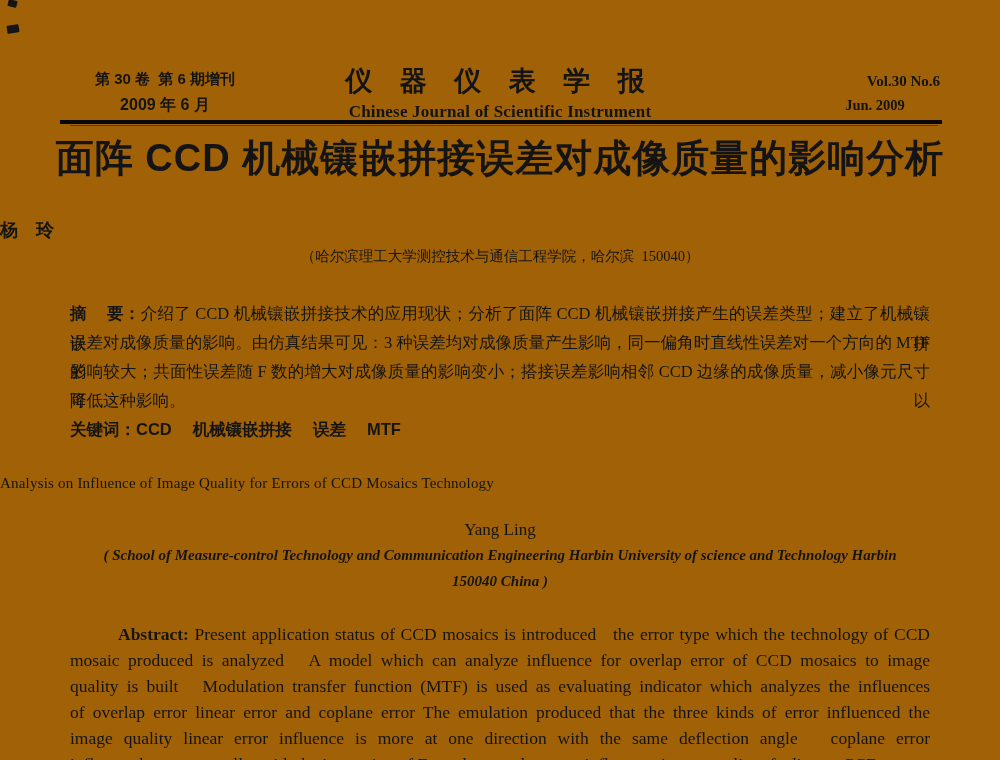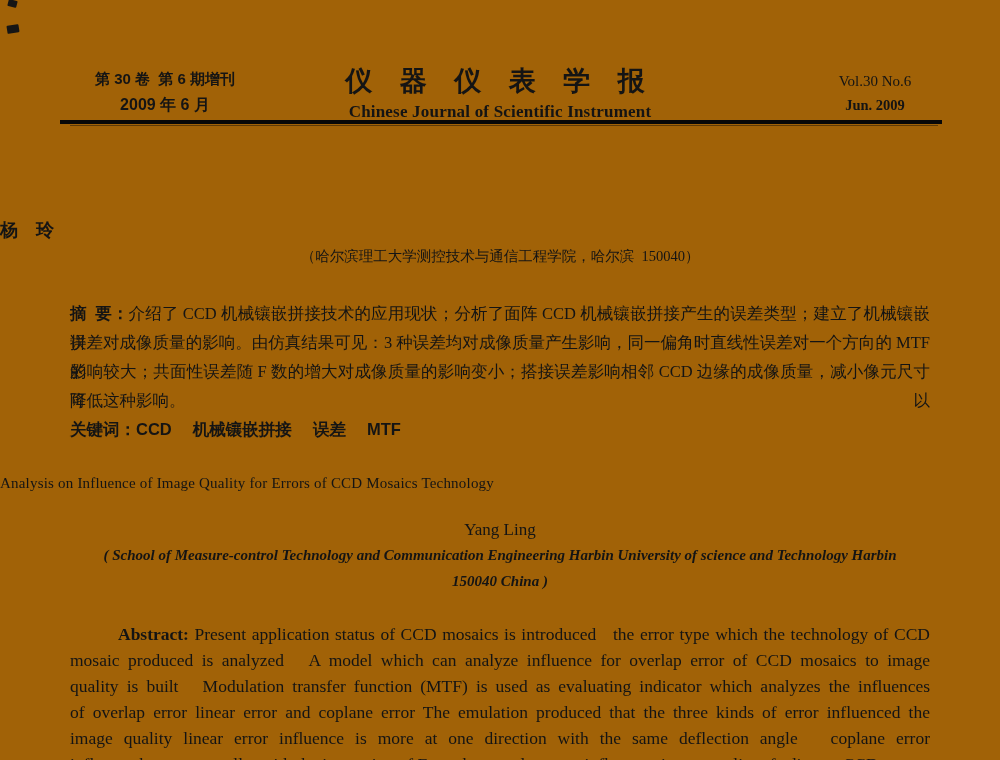--- a/index.html
+++ b/index.html
@@ -23,41 +23,41 @@
   
   .hdr-left { position: absolute; left: 85px; top: 70px; width: 160px; text-align: center; }
   .hdr-left .l1 { font-family: "Liberation Sans", "DejaVu Sans", sans-serif; font-weight: 700; font-size: 15px; white-space: pre; }
   .hdr-left .l2 { font-family: "Liberation Sans", "DejaVu Sans", sans-serif; font-weight: 700; font-size: 16px; margin-top: 6px; }
 
   .hdr-center { position: absolute; left: 0; right: 0; top: 63px; text-align: center; }
   .hdr-center .cn { font-family: "Liberation Sans", "DejaVu Sans", sans-serif; font-weight: 700; font-size: 27px; letter-spacing: 10px; }
   .hdr-center .en { font-size: 17px; font-weight: 600; margin-top: 3px; letter-spacing: 0.2px; }
 
   .hdr-right { position: absolute; right: 60px; top: 73px; width: 130px; text-align: center; }
-  .hdr-right .l1 { font-size: 15px; font-weight: 400; }
+  .hdr-right .l1 { font-size: 15px; font-weight: 700; text-align: right; }
   .hdr-right .l2 { font-size: 14.5px; font-weight: 700; margin-top: 7px; }
 
   .rule { position: absolute; left: 60px; right: 58px; top: 120px; height: 4px; background: #080808; }
   .rule::after { content: ""; position: absolute; left: 10px; right: 4px; top: 5px; height: 1px; background: rgba(10,10,10,.45); }
 
   
   .title-cn {
     position: absolute; left: 0; right: 0; top: 133px; text-align: center;
     font-family: "Liberation Sans", "DejaVu Sans", sans-serif;
     font-weight: 700; font-size: 38px; letter-spacing: 1px; white-space: pre;
   }
   .author-cn { position: absolute; left: 0; right: 0; top: 218px; text-align: left; font-size: 18px; font-weight: 700; white-space: pre; }
   .affil-cn  { position: absolute; left: 0; right: 0; top: 247px; text-align: center; font-size: 14.5px; white-space: pre; }
 
   
   .abs-cn { position: absolute; left: 70px; width: 860px; top: 299px; font-size: 16.5px; }
   .abs-cn .ln { line-height: 29px; height: 29px; }
   .jl { text-align: justify; text-align-last: justify; white-space: pre-wrap; }
   .ll { text-align: left; text-align-last: auto; white-space: pre-wrap; }
-  .lbl-cn { font-family: Liberation Serif, serif; font-weight: 700; }
+  .lbl-cn { font-family: Liberation Mono, monospace; font-weight: 700; }
   .kw { font-family: "Liberation Sans", "DejaVu Sans", sans-serif; font-weight: 700; }
 
   
   .title-en {
     position: absolute; left: 0; right: 0; top: 475px; text-align: left;
     font-size: 15px; font-weight: 400; letter-spacing: 0.2px; white-space: pre;
   }
   .author-en { position: absolute; left: 0; right: 0; top: 520px; text-align: center; font-size: 17px; white-space: pre; }
   .affil-en1 { position: absolute; left: 0; right: 0; top: 547px; text-align: center; font-size: 15px; font-style: italic; font-weight: 600; white-space: pre; }
   .affil-en2 { position: absolute; left: 0; right: 0; top: 573px; text-align: center; font-size: 15px; font-style: italic; font-weight: 600; white-space: pre; }
@@ -84,20 +84,21 @@
     <div class="en">Chinese Journal of Scientific Instrument</div>
   </div>
 
   <div class="hdr-right">
     <div class="l1">Vol.30 No.6</div>
     <div class="l2">Jun. 2009</div>
   </div>
 
   <div class="rule"></div>
 
+  <div class="title-cn">面阵 CCD 机械镶嵌拼接误差对成像质量的影响分析</div>
   <div class="author-cn">杨　玲</div>
   <div class="affil-cn">（哈尔滨理工大学测控技术与通信工程学院，哈尔滨  150040）</div>
 
   <div class="abs-cn">
     <div class="ln jl"><span class="lbl-cn">摘  要：</span><span>介绍了 CCD 机械镶嵌拼接技术的应用现状；分析了面阵 CCD 机械镶嵌拼接产生的误差类型；建立了机械镶嵌拼</span></div>
     <div class="ln jl">误差对成像质量的影响。由仿真结果可见：3 种误差均对成像质量产生影响，同一偏角时直线性误差对一个方向的 MTF 的</div>
     <div class="ln jl">影响较大；共面性误差随 F 数的增大对成像质量的影响变小；搭接误差影响相邻 CCD 边缘的成像质量，减小像元尺寸可以</div>
     <div class="ln ll">降低这种影响。</div>
     <div class="ln ll kw"><span>关键词：</span><span>CCD　 机械镶嵌拼接　 误差　 MTF</span></div>
   </div>

